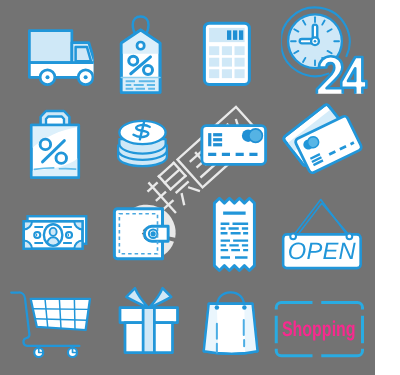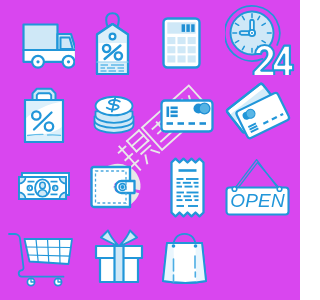--- a/index.html
+++ b/index.html
@@ -1,17 +1,17 @@
 <!DOCTYPE html>
 <html><head>
 <meta charset="utf-8">
 <style>
   html,body{margin:0;padding:0;}
   body{width:300px;height:300px;background:#ffffff;font-family:"Liberation Sans",sans-serif;overflow:hidden;}
-  #sheet{position:relative;width:300px;height:300px;background:#d946ef;}
+  #sheet{position:relative;width:300px;height:300px;background:#737373;}
   .cell{position:absolute;width:75px;height:75px;}
   .cell svg{display:block;width:75px;height:75px;}
   #wm{position:absolute;left:0;top:0;width:300px;height:300px;pointer-events:none;z-index:0;}
   .cell{z-index:1;}
   .openTxt{font-family:"Liberation Sans",sans-serif;font-size:19px;font-style:italic;
     fill:#2196d9;text-anchor:middle;letter-spacing:0.2px;}
   .shopTxt{font-family:"Liberation Sans",sans-serif;font-size:17px;font-weight:bold;
     fill:#f72a8e;text-anchor:middle;}
 </style>
 </head>
@@ -396,14 +396,27 @@
         <g stroke-width="1.6" stroke="#4badE4">
           <path d="M23.5 34 V46"></path>
           <path d="M23.5 50 V57"></path>
           <path d="M45 31 V43"></path>
           <path d="M45.3 47 V52"></path>
         </g>
       </g>
     </svg>
   </div>
 
+  <div class="cell" style="left:225px;top:225px;overflow:visible">
+    <svg viewBox="-8 0 83 75" style="width:83px;height:75px;margin-left:-8px" xmlns="http://www.w3.org/2000/svg">
+      <g fill="none" stroke="#29abe2" stroke-width="2.4" stroke-linecap="butt">
+        <path d="M-4 22.5 V21 a4 4 0 0 1 4 -4 H25"></path>
+        <path d="M65 22.5 V21 a4 4 0 0 0 -4 -4 H32"></path>
+        <path d="M-4 54 V55.5 a4 4 0 0 0 4 4 H25"></path>
+        <path d="M65 54 V55.5 a4 4 0 0 1 -4 4 H32"></path>
+        <path d="M-4 27.5 V49.5"></path>
+        <path d="M65 27.5 V49.5"></path>
+      </g>
+      <text class="shopTxt" x="30" y="43.5" textLength="59" lengthAdjust="spacingAndGlyphs">Shopping</text>
+    </svg>
+  </div>
 
 </div>
 
 </body></html>

